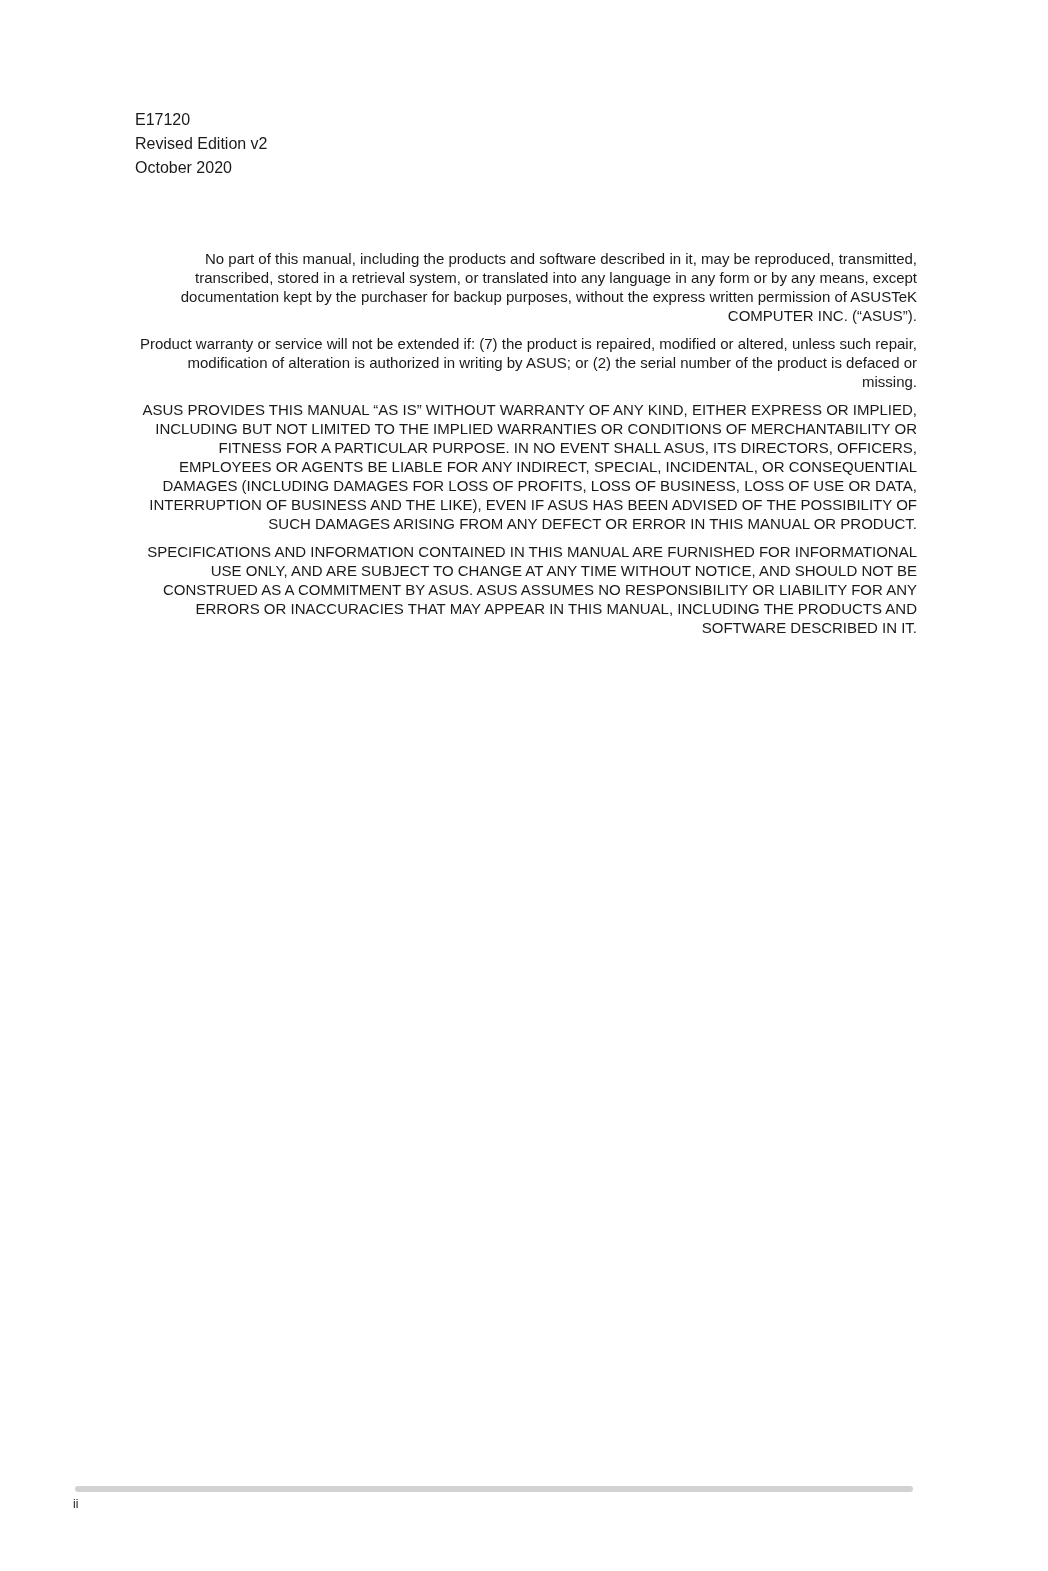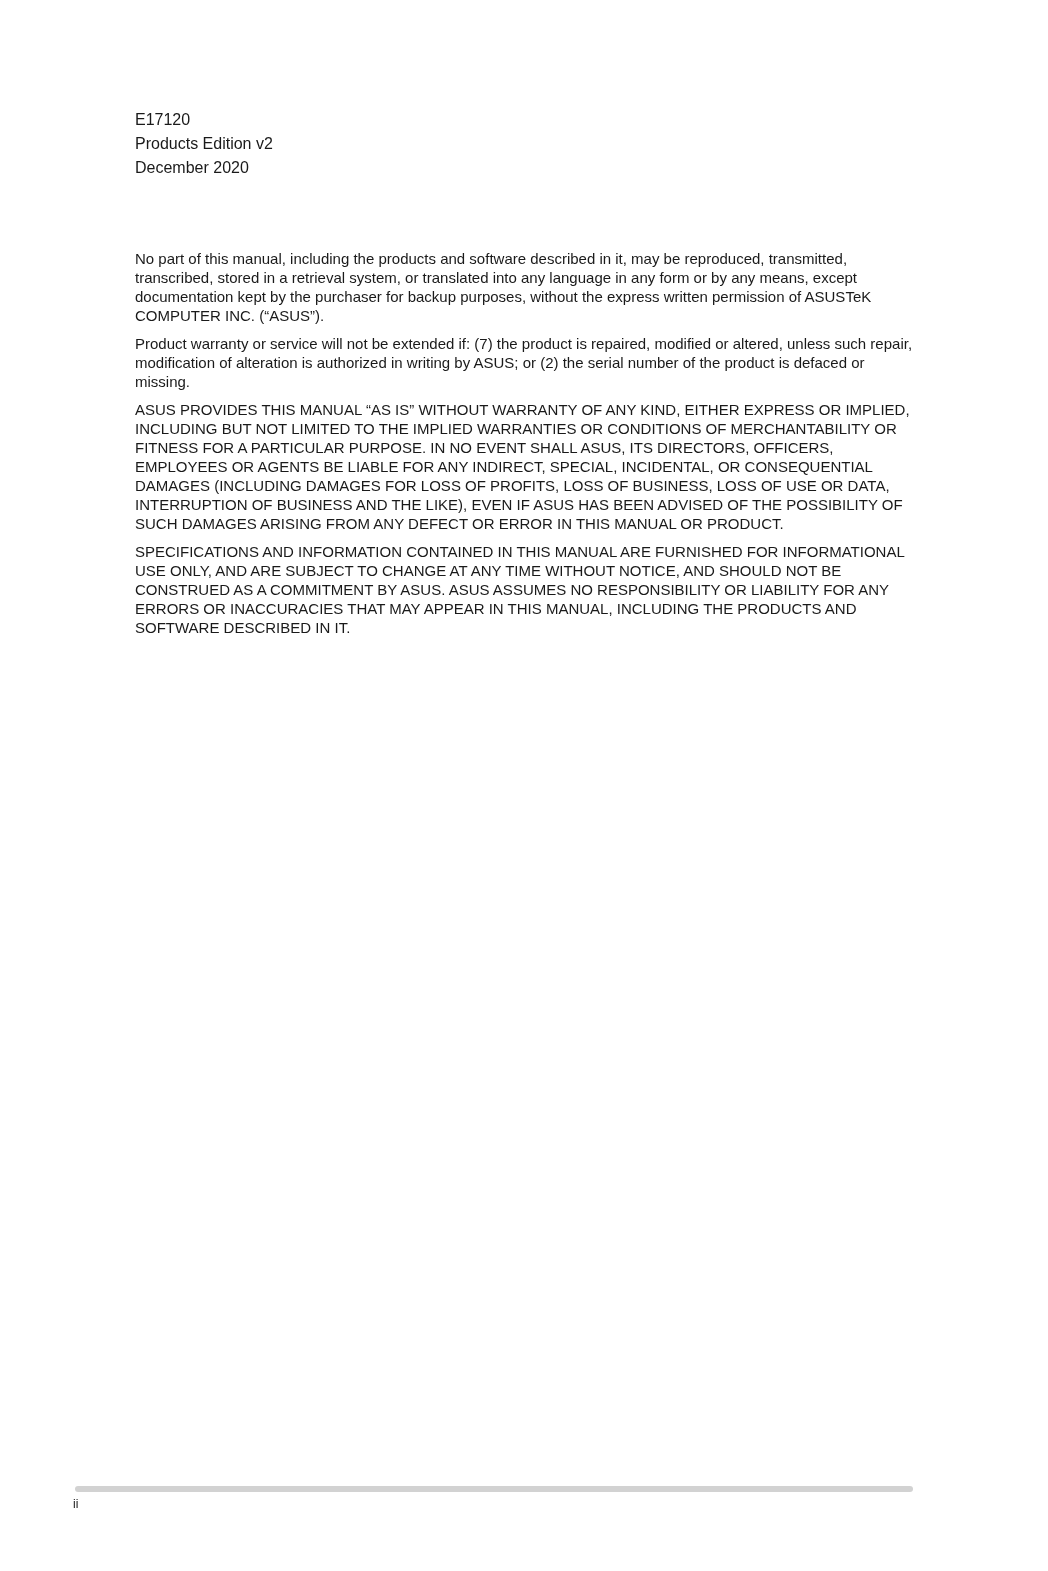--- a/index.html
+++ b/index.html
@@ -25,21 +25,21 @@
     position: absolute;
     left: 135px;
     top: 249px;
     width: 782px;
   }
   .body-text p {
     font-size: 15px;
     line-height: 19px;
     margin: 0 0 9px 0;
     color: #1a1a1a;
-    text-align: left;
+    text-align: right;
   }
   .footer-rule {
     position: absolute;
     left: 75px;
     top: 1486px;
     width: 838px;
     height: 6px;
     background: #d2d2d2;
   }
   .page-number {
@@ -51,22 +51,22 @@
     color: #1a1a1a;
   }
 </style>
 </head>
 <body>
 
 <div class="page">
 
   <div class="edition-block">
     <div>E17120</div>
-    <div>Products Edition v2</div>
-    <div>December 2020</div>
+    <div>Revised Edition v2</div>
+    <div>October 2020</div>
   </div>
 
   <div class="body-text">
     <p>No part of this manual, including the products and software described in it, may be reproduced, transmitted, transcribed, stored in a retrieval system, or translated into any language in any form or by any means, except documentation kept by the purchaser for backup purposes, without the express written permission of ASUSTeK COMPUTER INC. (“ASUS”).</p>
     <p>Product warranty or service will not be extended if: (7) the product is repaired, modified or altered, unless such repair, modification of alteration is authorized in writing by ASUS; or (2) the serial number of the product is defaced or missing.</p>
     <p>ASUS PROVIDES THIS MANUAL “AS IS” WITHOUT WARRANTY OF ANY KIND, EITHER EXPRESS OR IMPLIED, INCLUDING BUT NOT LIMITED TO THE IMPLIED WARRANTIES OR CONDITIONS OF MERCHANTABILITY OR FITNESS FOR A PARTICULAR PURPOSE. IN NO EVENT SHALL ASUS, ITS DIRECTORS, OFFICERS, EMPLOYEES OR AGENTS BE LIABLE FOR ANY INDIRECT, SPECIAL, INCIDENTAL, OR CONSEQUENTIAL DAMAGES (INCLUDING DAMAGES FOR LOSS OF PROFITS, LOSS OF BUSINESS, LOSS OF USE OR DATA, INTERRUPTION OF BUSINESS AND THE LIKE), EVEN IF ASUS HAS BEEN ADVISED OF THE POSSIBILITY OF SUCH DAMAGES ARISING FROM ANY DEFECT OR ERROR IN THIS MANUAL OR PRODUCT.</p>
     <p>SPECIFICATIONS AND INFORMATION CONTAINED IN THIS MANUAL ARE FURNISHED FOR INFORMATIONAL USE ONLY, AND ARE SUBJECT TO CHANGE AT ANY TIME WITHOUT NOTICE, AND SHOULD NOT BE CONSTRUED AS A COMMITMENT BY ASUS. ASUS ASSUMES NO RESPONSIBILITY OR LIABILITY FOR ANY ERRORS OR INACCURACIES THAT MAY APPEAR IN THIS MANUAL, INCLUDING THE PRODUCTS AND SOFTWARE DESCRIBED IN IT.</p>
   </div>
 
   <div class="footer-rule"></div>

